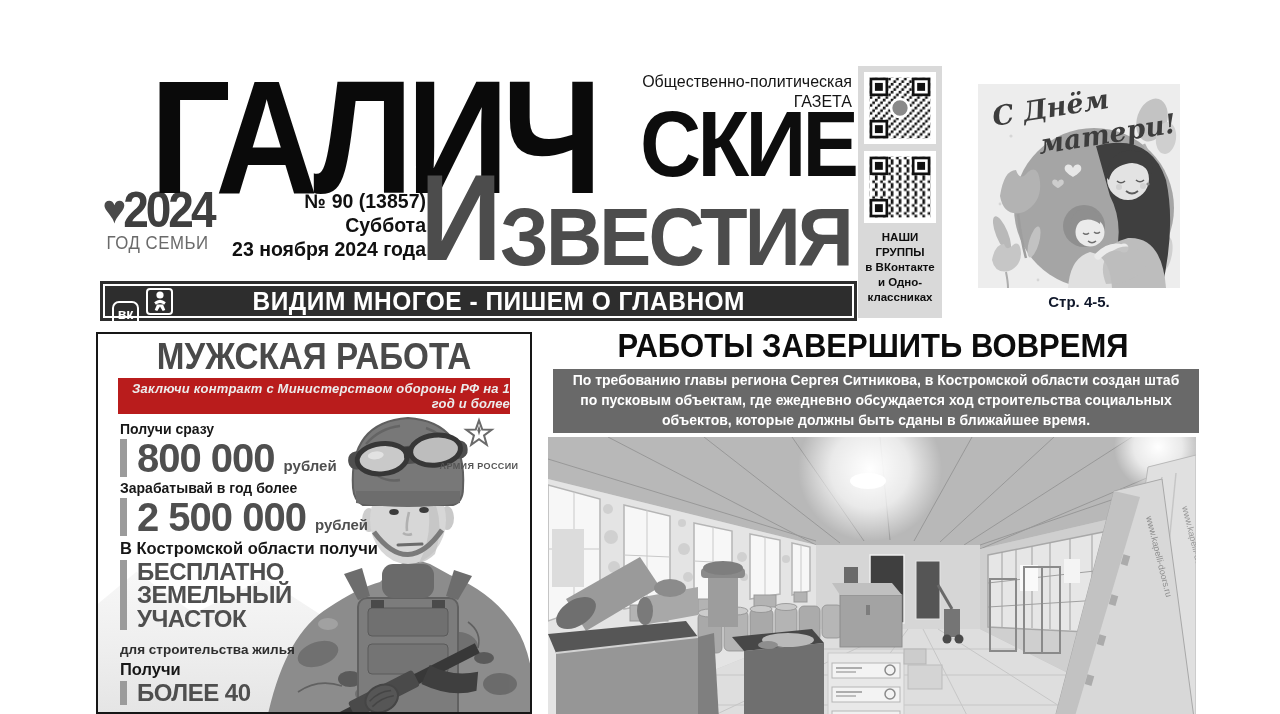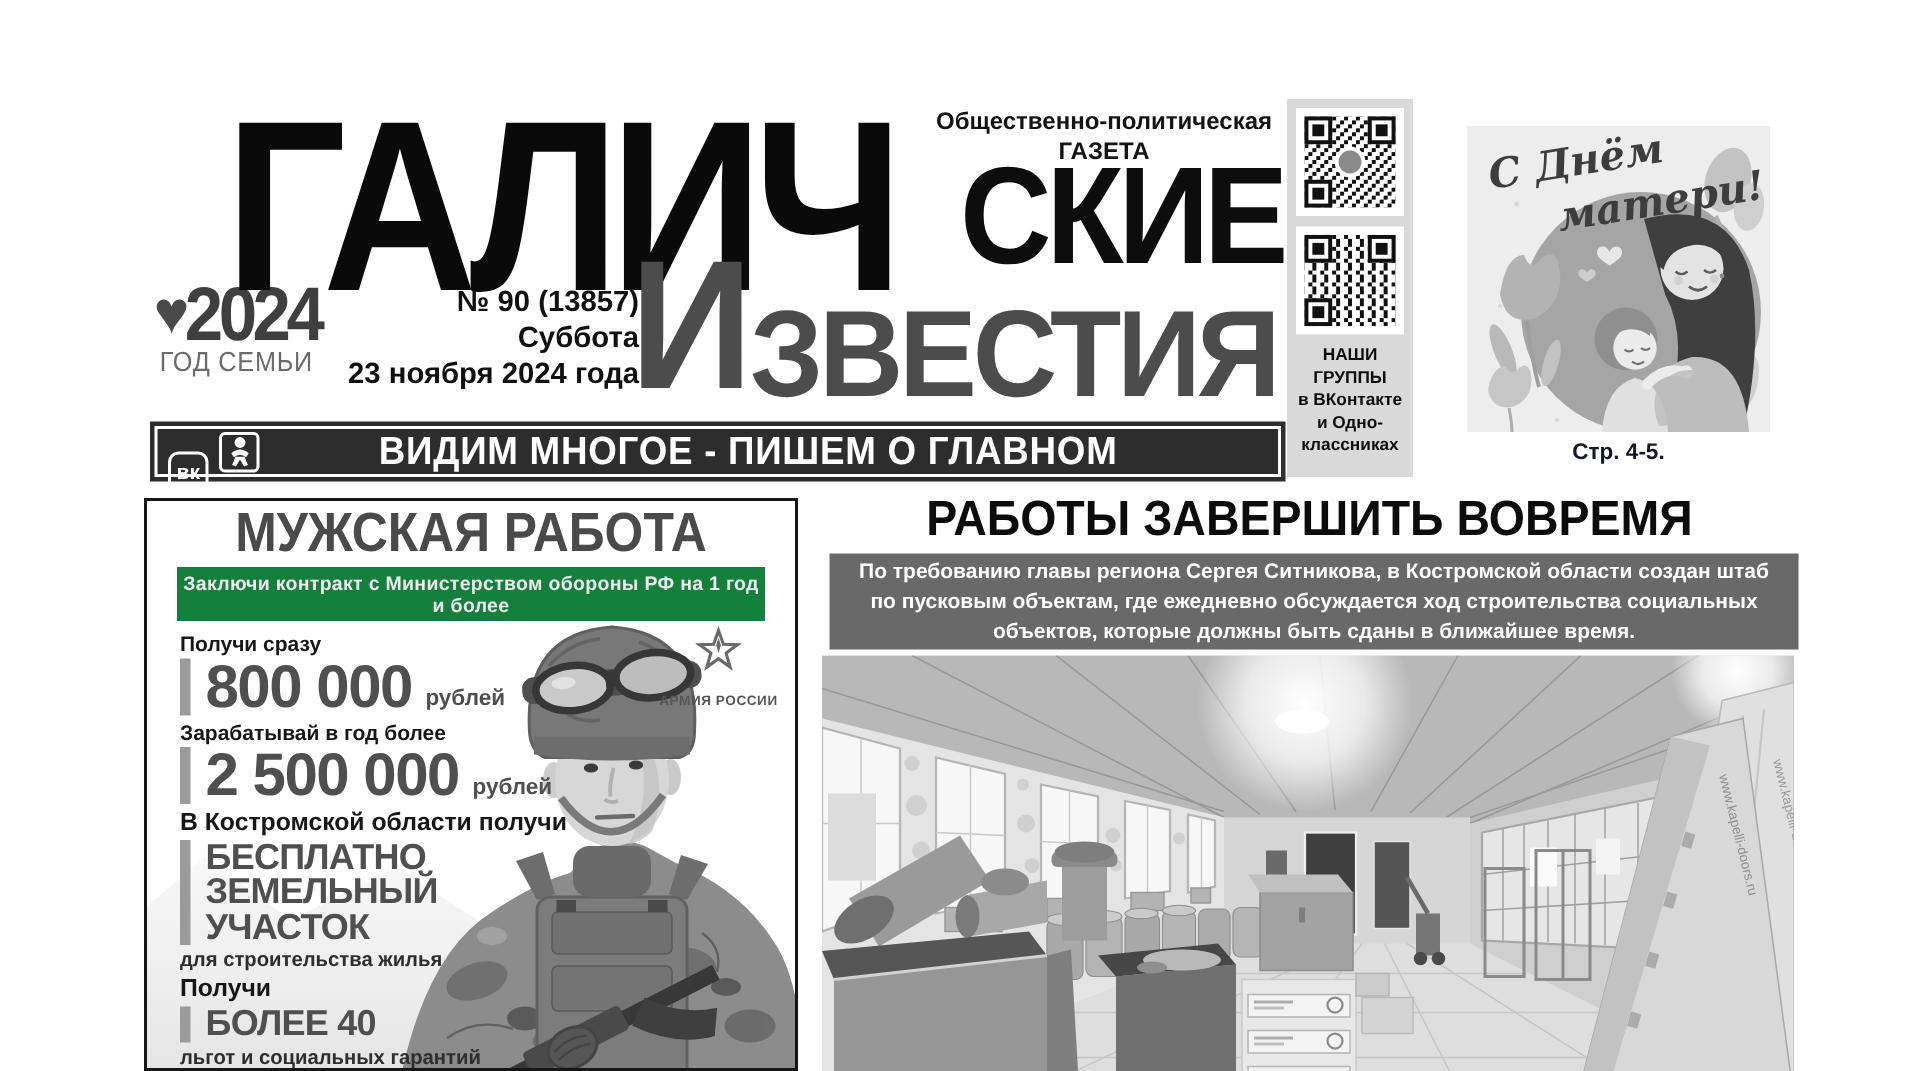--- a/index.html
+++ b/index.html
@@ -12,21 +12,21 @@
   .cond{display:inline-block;transform-origin:left top;}
 
   
   .title1{left:150px;top:56px;font-size:150px;line-height:1;font-weight:bold;color:#0a0a0a;
           letter-spacing:-7px;transform:scale(.95,1.08);white-space:nowrap;}
   .title2{left:640px;top:98px;font-size:92px;line-height:1;font-weight:bold;color:#0d0d0d;
           letter-spacing:-4px;transform:scale(.92,1);white-space:nowrap;}
   .title3{left:420px;top:158px;display:flex;align-items:flex-end;color:#4c4c4c;white-space:nowrap;}
   .title3 .big-i{font-size:120px;line-height:1;font-weight:bold;letter-spacing:-4px;display:inline-block;transform:scale(.95,1.02);transform-origin:left bottom;}
   .title3 .rest{font-size:82px;line-height:1;font-weight:bold;letter-spacing:-3px;display:inline-block;transform:scale(.95,1);transform-origin:left bottom;margin-left:-2px;}
-  .paper-type{left:620px;top:72px;width:232px;text-align:center;font-weight:bold;font-size:16px;line-height:1.25;color:#141414;}
+  .paper-type{left:620px;top:72px;width:232px;text-align:right;font-weight:normal;font-size:16px;line-height:1.25;color:#141414;}
   .year-logo{left:102px;top:186px;width:112px;text-align:center;}
   .year-row{display:flex;align-items:center;justify-content:center;}
   .heart{font-size:40px;color:#4a4a4a;line-height:1;margin-right:-3px;}
   .year-num{font-size:46px;font-weight:bold;color:#3f3f3f;letter-spacing:-3px;line-height:1;transform:scaleY(1.1);display:inline-block;}
   .year-sub{font-size:16px;color:#6a6a6a;letter-spacing:.5px;margin-top:2px;transform:scale(1.05,1.15);display:inline-block;}
   .issue-block{left:230px;top:190px;width:196px;text-align:right;font-weight:bold;font-size:19.5px;line-height:1.22;color:#101010;}
 
   
   .slogan-bar{left:100px;top:281px;width:757px;height:40px;background:#2d2d2d;padding:3px;}
   .slogan-inner{height:100%;border:2px solid #fff;display:flex;align-items:center;background:#2d2d2d;}
@@ -45,32 +45,32 @@
   .card{left:978px;top:84px;width:202px;height:204px;background:#ededed;overflow:hidden;}
   .page-ref{left:978px;top:293px;width:202px;text-align:center;font-weight:bold;font-size:15px;color:#0f172a;}
 
   
   .ad{left:96px;top:332px;width:436px;height:382px;border:2px solid #161616;background:#fff;overflow:hidden;}
   .ad-landscape{position:absolute;left:0;top:225px;width:320px;height:160px;opacity:.5;
     background:linear-gradient(180deg,#f3f3f3 0%,#dedede 55%,#c9c9c9 100%);
     clip-path:polygon(0 28%,12% 8%,30% 34%,52% 12%,72% 38%,100% 22%,100% 100%,0 100%);}
   .ad-title{position:relative;text-align:center;font-size:35px;font-weight:bold;color:#4a4a4a;
             letter-spacing:0;line-height:1.1;margin-top:3px;transform:scale(.95,1.05);}
-  .ad-bar{position:relative;margin:2px 20px 0;background:#15803d;color:#ececec;font-weight:bold;
-          font-size:13px;text-align:center;padding:3px 0;letter-spacing:.2px;z-index:3;}
+  .ad-bar{position:relative;margin:2px 20px 0;background:#b91c1c;color:#ececec;font-weight:bold;
+          font-size:13px;text-align:right;padding:3px 0;letter-spacing:.2px;z-index:3;font-style:italic;}
   .ad-body{position:relative;z-index:3;width:305px;padding:4px 0 0 22px;}
   .b-label{font-size:14px;font-weight:bold;color:#171717;line-height:1.15;margin-top:3px;}
   .b-label.sm{font-size:16.5px;}
   .amt-row{display:flex;align-items:flex-end;margin:2px 0 1px;}
   .vbar{width:7px;background:#9b9b9b;align-self:stretch;margin-right:10px;}
   .amt{font-size:40px;font-weight:bold;color:#4f4f4f;line-height:.95;letter-spacing:-1px;white-space:nowrap;}
   .unit{font-size:15px;font-weight:bold;color:#4f4f4f;margin:0 0 3px 9px;}
   .big-block{border-left:7px solid #9b9b9b;padding-left:10px;margin-top:2px;
              font-size:24px;font-weight:bold;color:#4f4f4f;line-height:.98;letter-spacing:-.5px;}
-  .b-note{font-size:13.5px;font-weight:bold;color:#2e2e2e;margin-top:2px;}
+  .b-note{font-size:13.5px;font-weight:bold;color:#2e2e2e;margin-top:12px;}
   .soldier{position:absolute;right:-8px;top:58px;z-index:2;}
   .army-logo{position:absolute;right:8px;top:76px;width:86px;text-align:center;z-index:4;}
   .army-logo-text{font-size:9px;font-weight:bold;color:#555;letter-spacing:.4px;margin-top:1px;white-space:nowrap;}
 
   
   .headline{left:548px;top:328px;width:650px;text-align:center;font-size:31px;font-weight:bold;
             color:#0c0c0c;letter-spacing:0;transform:scale(1,1.06);}
   .lead{left:553px;top:369px;width:646px;height:64px;background:#696969;color:#fff;font-weight:bold;
         font-size:14px;line-height:1.42;text-align:center;display:flex;align-items:center;justify-content:center;
         padding:11px 10px;}

